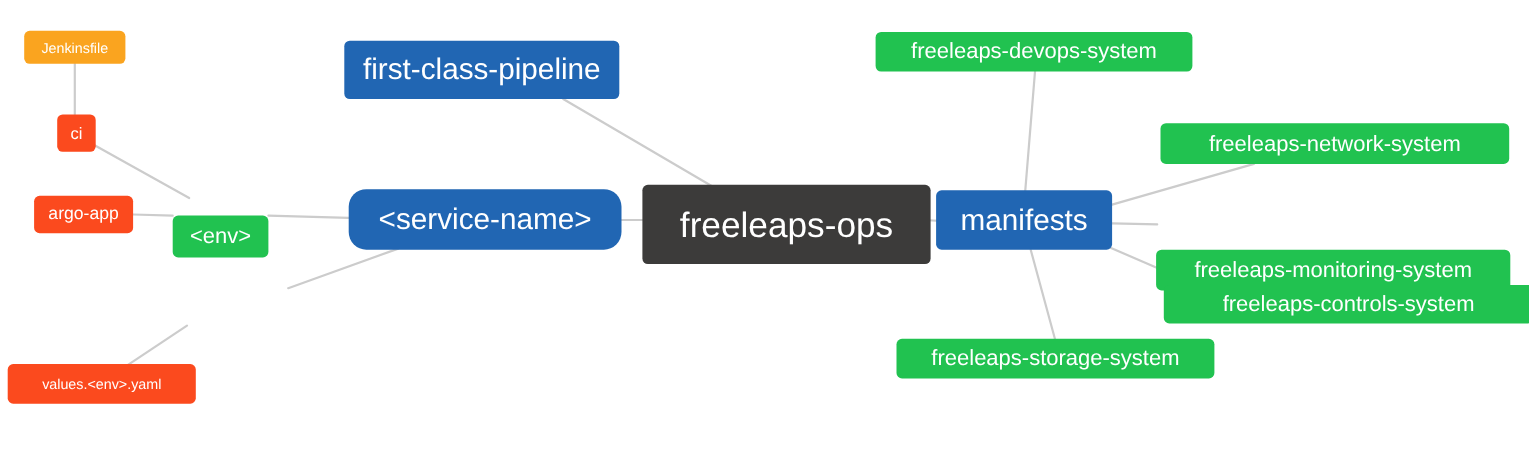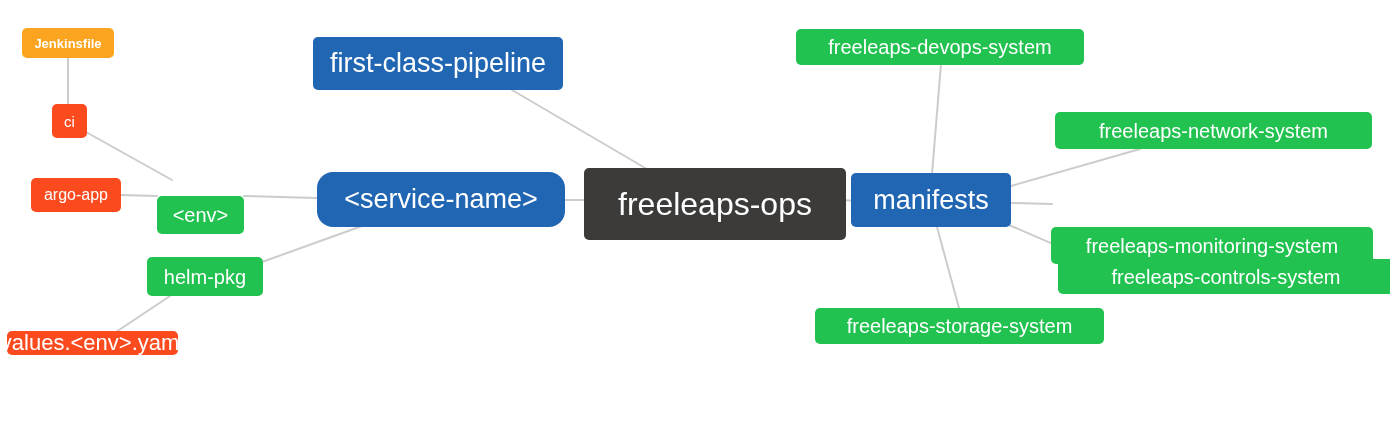--- a/index.html
+++ b/index.html
@@ -64,31 +64,30 @@
       <line x1="558" y1="200" x2="590" y2="200"></line>
       <line x1="840" y1="200" x2="858" y2="201"></line>
       <line x1="941" y1="64" x2="932" y2="174"></line>
       <line x1="1011" y1="186" x2="1140" y2="149"></line>
       <line x1="1011" y1="203" x2="1052" y2="204"></line>
       <line x1="1009" y1="225" x2="1090" y2="260"></line>
       <line x1="937" y1="227" x2="959" y2="308"></line>
     </g>
   </svg>
 
-  <div class="node" data-color="amber" style="left:22px;  top:28px;  width:92px;  height:30px; font-size:13px;font-weight:bold;">Jenkinsfile</div>
+  <div class="node" data-color="amber" style="left:22px;  top:28px;  width:92px;  height:30px; font-size:13px;">Jenkinsfile</div>
 
   <div class="node" data-color="orange_red" style="left:52px;  top:104px; width:35px;  height:34px; font-size:15px;">ci</div>
 
   <div class="node" data-color="orange_red" style="left:31px;  top:178px; width:90px;  height:34px; font-size:16px;">argo-app</div>
 
   <div class="node" data-color="green" style="left:157px; top:176px; width:87px;  height:38px; font-size:20px;margin-top:20px;">&lt;env&gt;</div>
 
-  <div class="node" data-color="green" style="left:147px; top:257px; width:116px; height:39px; font-size:20px;">helm-pkg</div>
 
-  <div class="node" data-color="orange_red" style="left:7px;   top:331px; width:171px; height:24px; font-size:22px;">values.&lt;env&gt;.yaml</div>
+  <div class="node" data-color="orange_red" style="left:7px;   top:331px; width:171px; height:36px; font-size:13px;">values.&lt;env&gt;.yaml</div>
 
   <div class="node" data-color="blue" style="left:313px; top:37px;  width:250px; height:53px; font-size:27px;">first-class-pipeline</div>
 
   <div class="node" data-color="blue" style="left:317px; top:172px; width:248px; height:55px; font-size:27px;border-radius:16px;">&lt;service-name&gt;</div>
 
   <div class="node" data-color="blue" style="left:851px; top:173px; width:160px; height:54px; font-size:27px;">manifests</div>
 
   <div class="node" data-color="dark" style="left:584px; top:168px; width:262px; height:72px; font-size:32px;">freeleaps-ops</div>
 
   <div class="node" data-color="green" style="left:796px;  top:29px;  width:288px; height:36px; font-size:20px;">freeleaps-devops-system</div>

